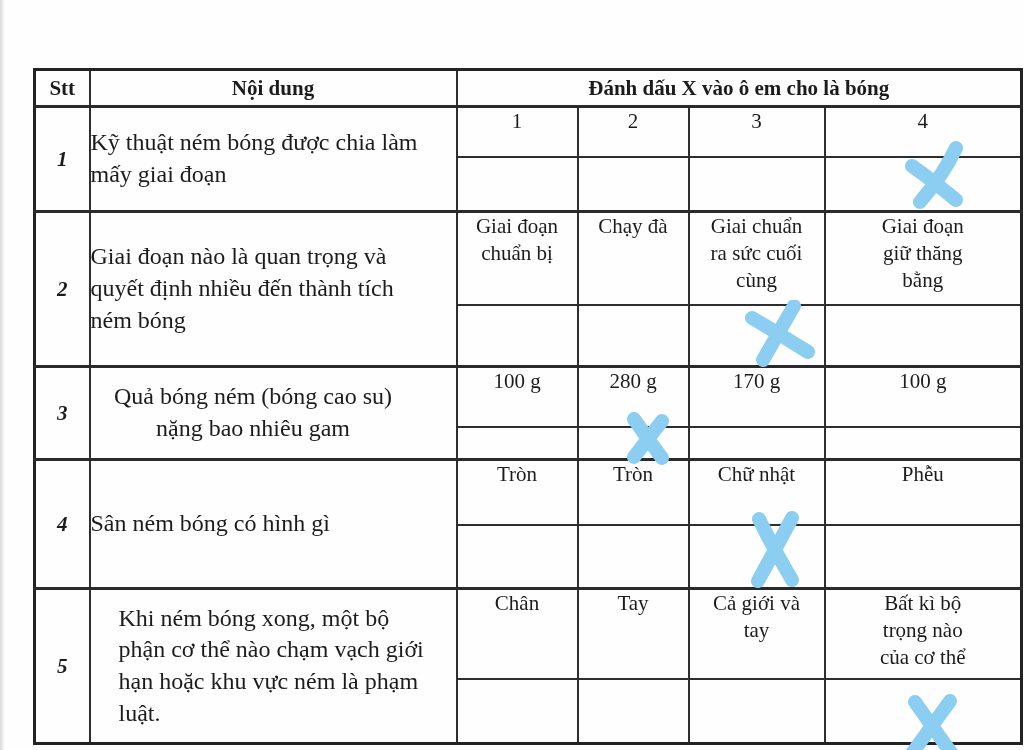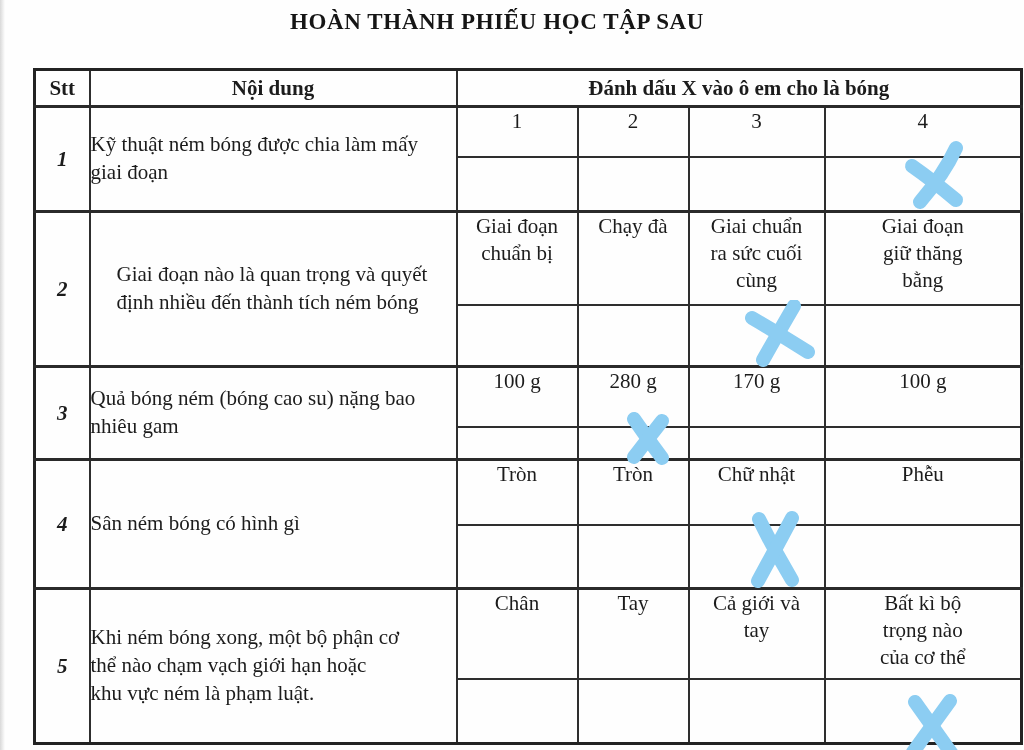--- a/index.html
+++ b/index.html
@@ -39,43 +39,42 @@
     text-align:center;vertical-align:middle;
     border-bottom:3px solid #2a2a2a;
   }
   tr.block-top td{border-top:3px solid #2a2a2a;}
   td.stt{
     text-align:center;vertical-align:middle;
     font-size:21px;font-weight:bold;font-style:italic;
   }
   td.content{
     vertical-align:middle;
-    font-size:21px;
+    font-size:24px;
     padding-left:12px;
   }
   td.content .ctext{display:inline-block;line-height:1.32;}
-  .w335{max-width:335px;} .w345{max-width:345px;padding-left:26px;} .w325{max-width:325px;} .w310{max-width:310px;}
+  .w335{max-width:335px;} .w345{max-width:345px;} .w325{max-width:325px;text-align:center;} .w310{max-width:310px;padding-left:28px;}
   td.opt{
     vertical-align:top;text-align:center;
     font-size:21px;line-height:1.28;
     padding-top:7px;
   }
   td.opt .otext{display:inline-block;}
   .n100{max-width:102px;} .n96{max-width:97px;text-align:center;} .n108{max-width:110px;} .nb100{max-width:102px;}
   td.ans{background:transparent;}
   .xmark{position:absolute;pointer-events:none;}
   .xmark path{fill:none;stroke-width:14;stroke-linecap:round;}
 </style>
 </head>
 <body>
 
 <div class="page">
   <div class="scan-edge"></div>
 
-  <div class="title">HOÀN THÀNH PHIẾU HỌC TẬP SAU</div>
 
   <table class="sheet">
     <colgroup>
       <col style="width:55px">
         <col style="width:367px">
       <col style="width:121px">
         <col style="width:111px">
       <col style="width:136px">
         <col style="width:197px">
     </colgroup>

